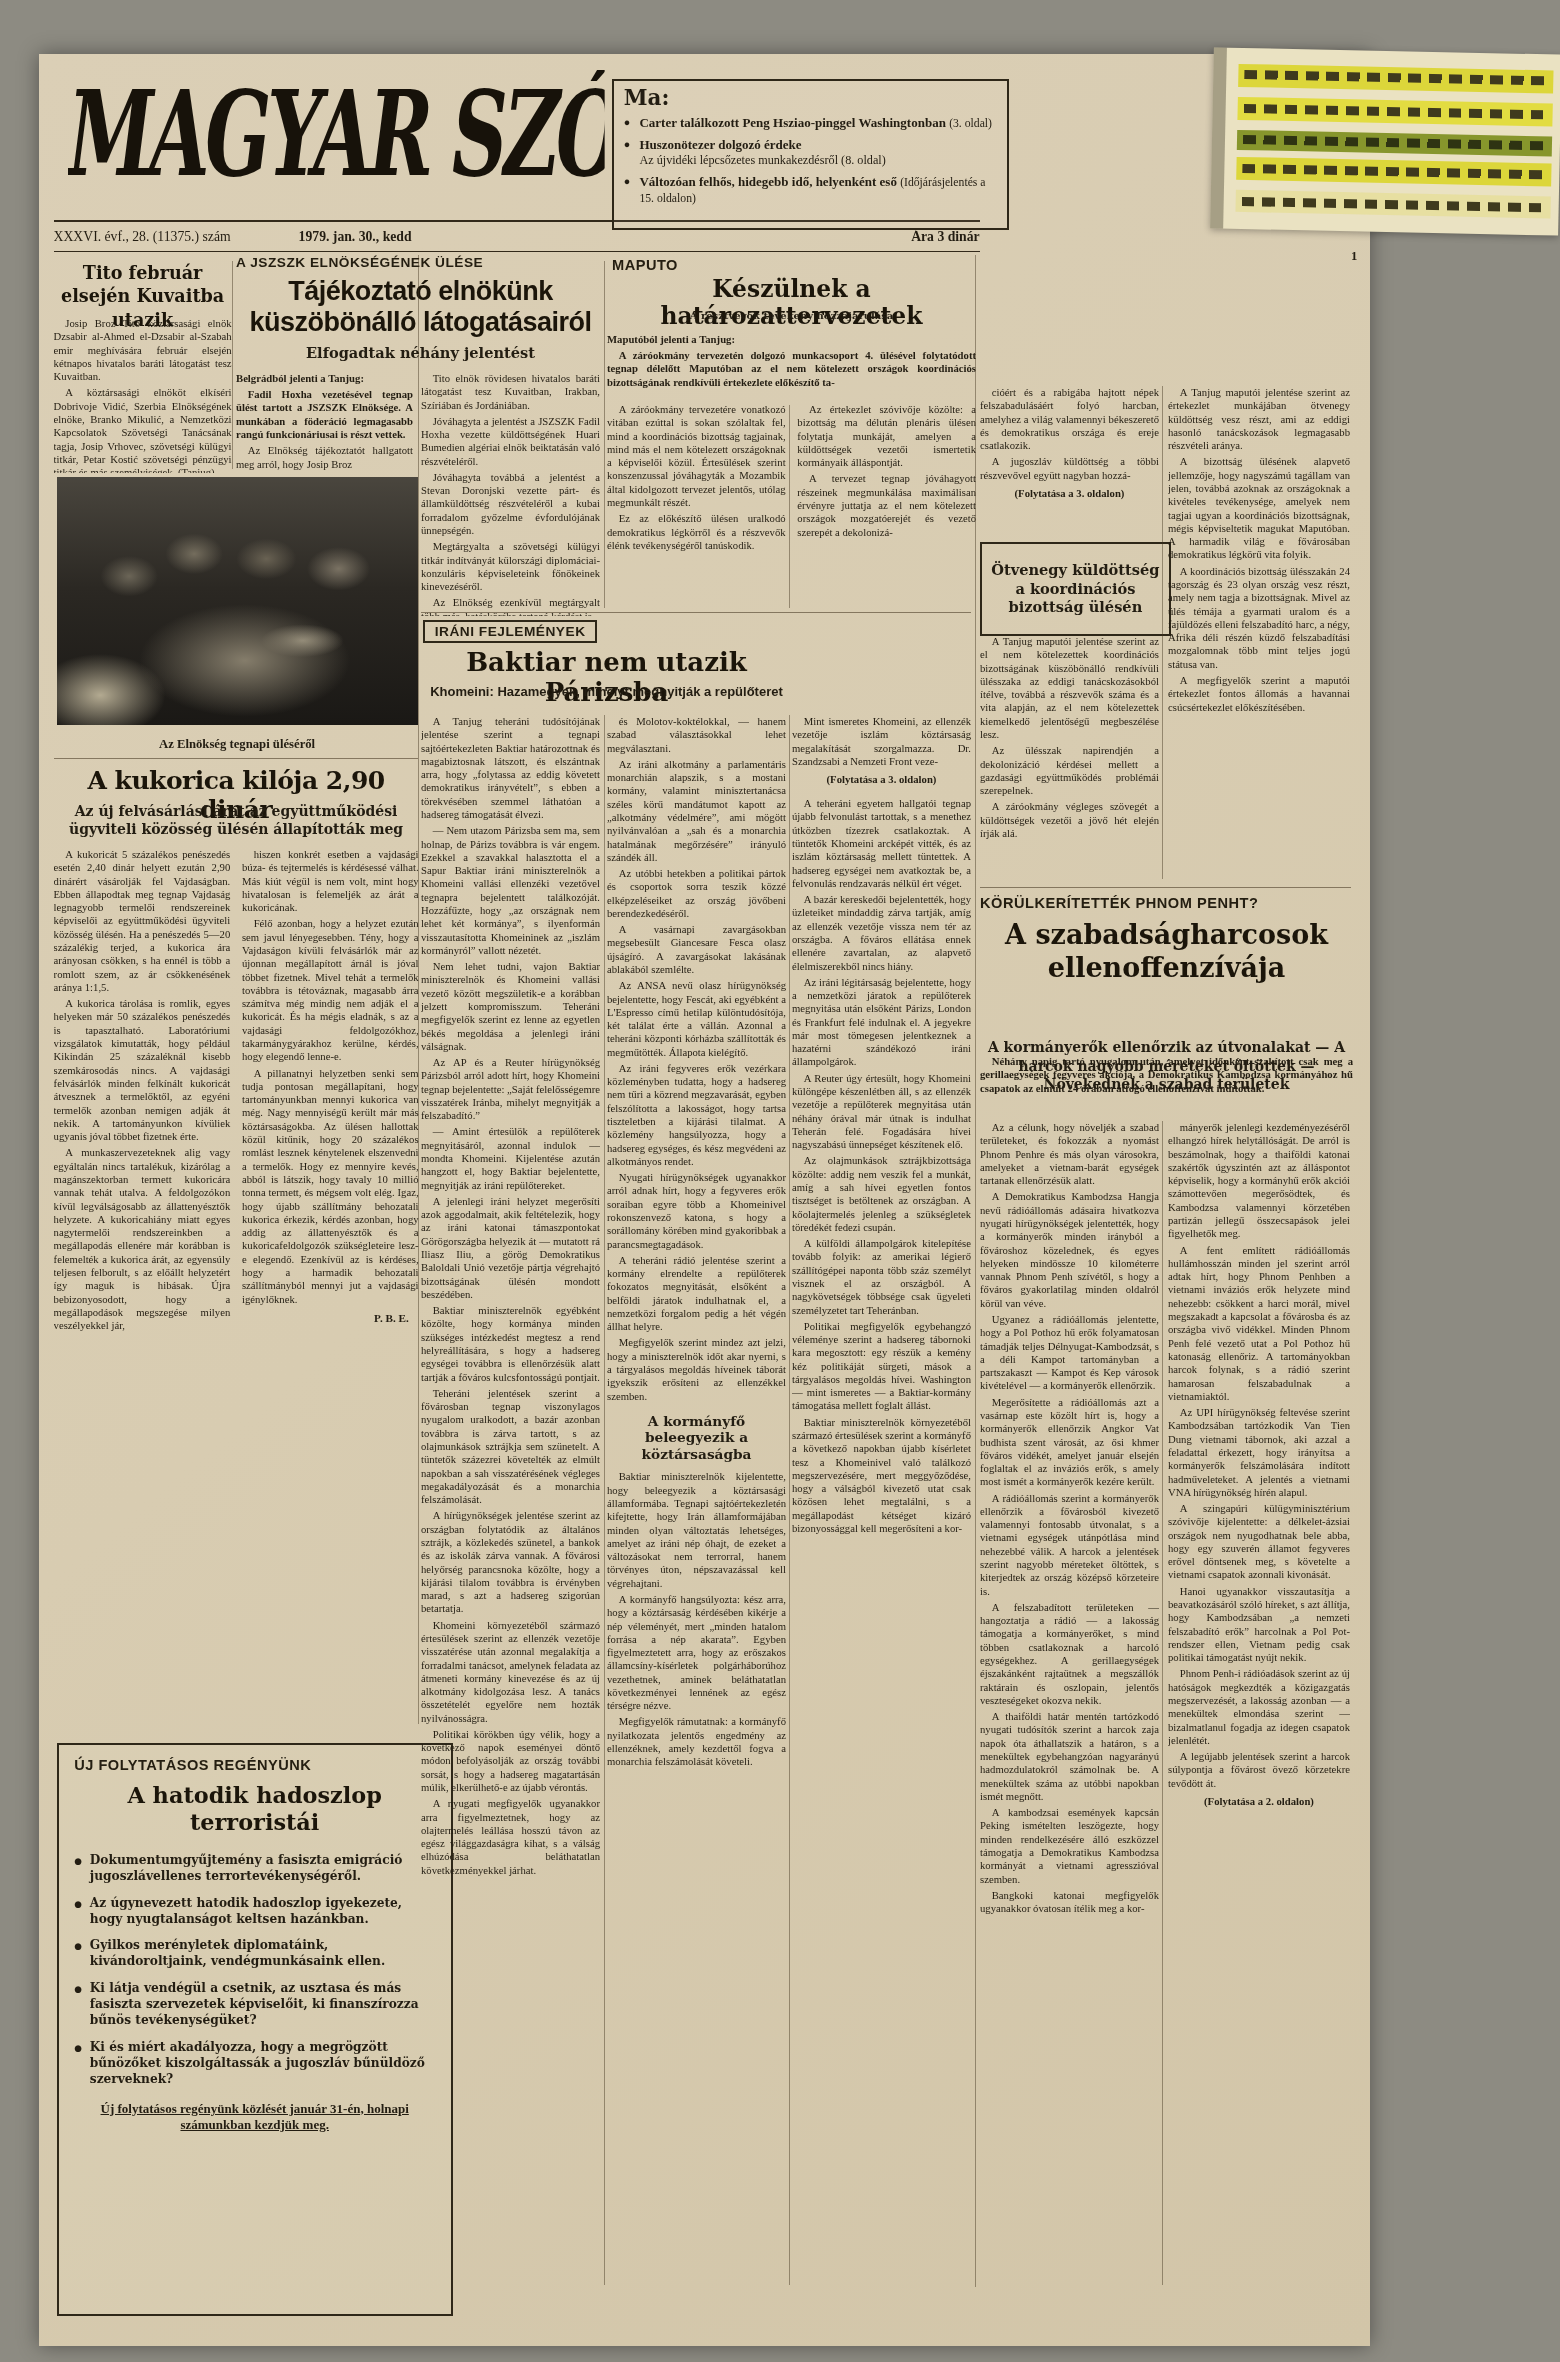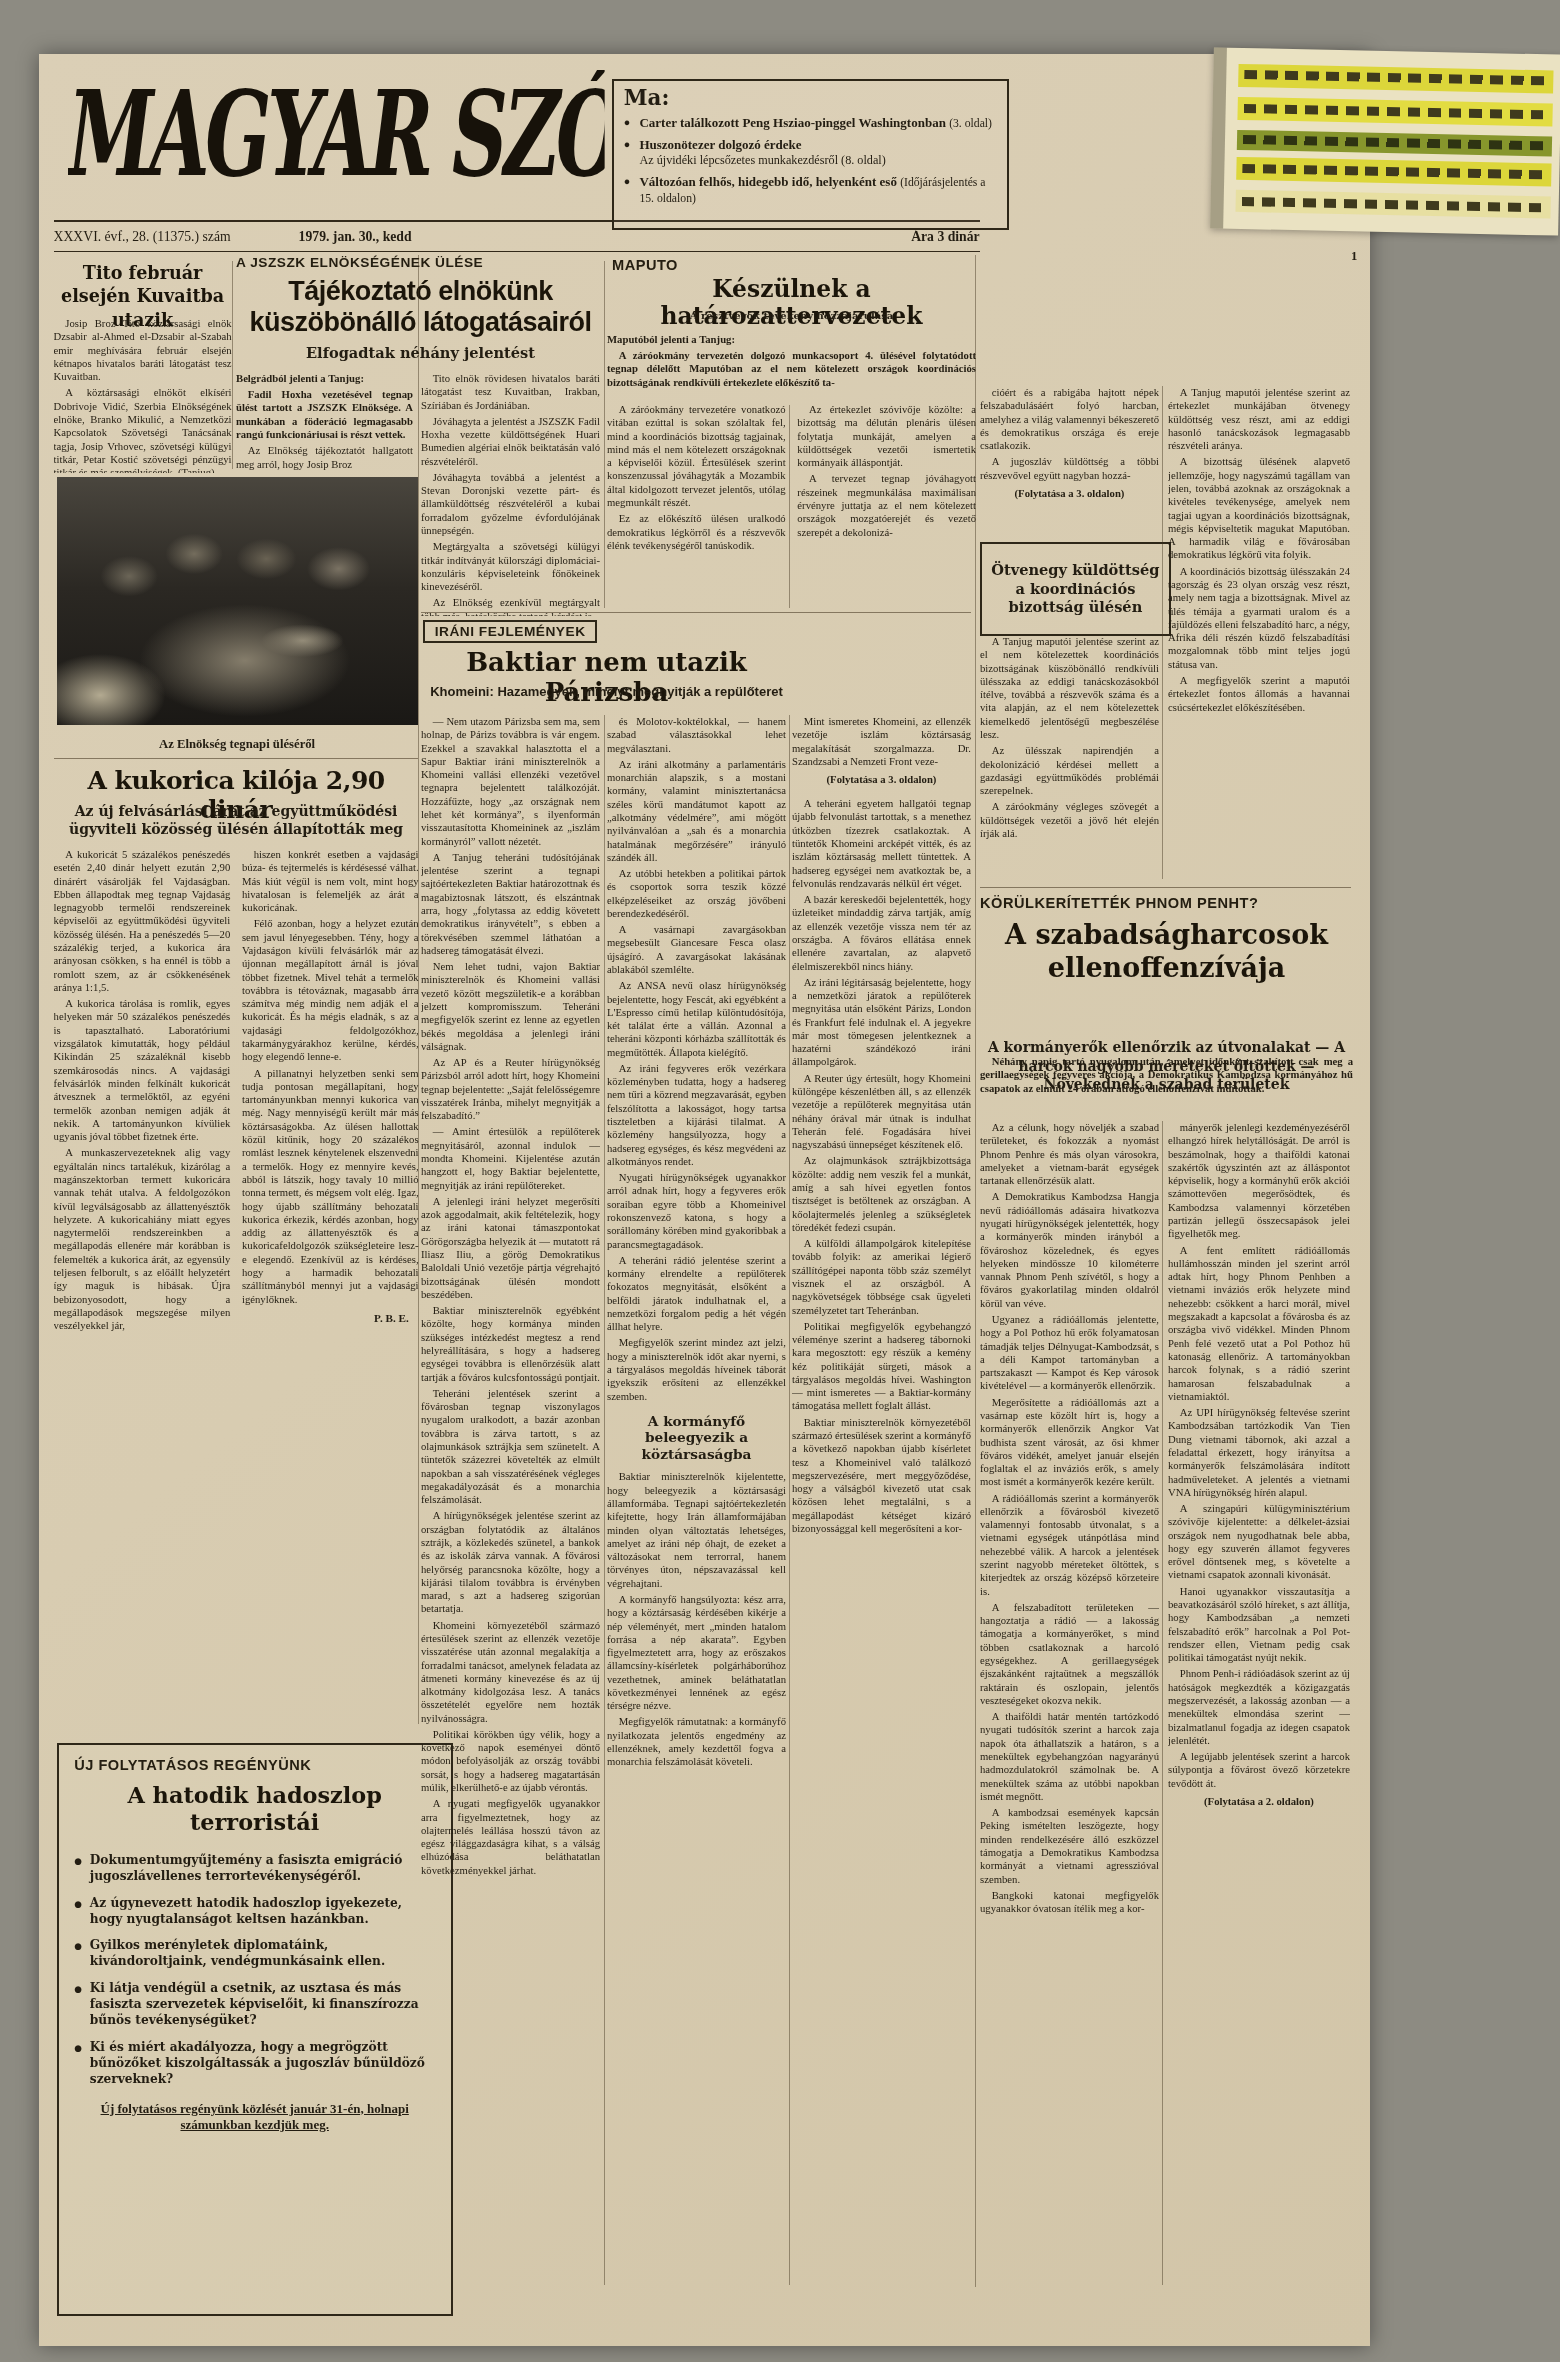--- a/index.html
+++ b/index.html
@@ -154,22 +154,22 @@
     <div class="b c" style="font-size:13px;line-height:16.6px;margin-top:13.7px;text-decoration:underline;">Új folytatásos regényünk közlését január 31-én, holnapi számunkban kezdjük meg.</div>
   </div>
 
   <div class="hrule" style="left:382px;top:558px;width:550px;"></div>
   <div class="abs" style="left:384px;top:566px;">
     <span class="kicker kicker-boxed">IRÁNI FEJLEMÉNYEK</span>
   </div>
   <div class="abs headline-serif c" style="left:382px;top:593px;width:371px;font-size:26px;line-height:30px;">Baktiar nem utazik Párizsba</div>
   <div class="abs subhead c sans" style="left:382px;top:630px;width:371px;font-size:13px;">Khomeini: Hazamegyek, mihelyt megnyitják a repülőteret</div>
   <div class="abs bodytext" style="left:382px;top:661px;width:179px;height:1570px;">
+      <p class="para">A Tanjug teheráni tudósítójának jelentése szerint a tegnapi sajtóértekezleten Baktiar határozottnak és magabiztosnak látszott, és elszántnak arra, hogy „folytassa az eddig követett demokratikus irányvételt”, s ebben a törekvésében szemmel láthatóan a hadsereg támogatását élvezi.</p>
       <p class="para">— Nem utazom Párizsba sem ma, sem holnap, de Párizs továbbra is vár engem. Ezekkel a szavakkal halasztotta el a Sapur Baktiar iráni miniszterelnök a Khomeini vallási ellenzéki vezetővel tegnapra bejelentett találkozóját. Hozzáfűzte, hogy „az országnak nem lehet két kormánya”, s ilyenformán visszautasította Khomeininek az „iszlám kormányról” vallott nézetét.</p>
-      <p class="para">A Tanjug teheráni tudósítójának jelentése szerint a tegnapi sajtóértekezleten Baktiar határozottnak és magabiztosnak látszott, és elszántnak arra, hogy „folytassa az eddig követett demokratikus irányvételt”, s ebben a törekvésében szemmel láthatóan a hadsereg támogatását élvezi.</p>
       <p class="para">Nem lehet tudni, vajon Baktiar miniszterelnök és Khomeini vallási vezető között megszületik-e a korábban jelzett kompromisszum. Teheráni megfigyelők szerint ez lenne az egyetlen békés megoldása a jelenlegi iráni válságnak.</p>
       <p class="para">Az AP és a Reuter hírügynökség Párizsból arról adott hírt, hogy Khomeini tegnap bejelentette: „Saját felelősségemre visszatérek Iránba, mihelyt megnyitják a felszabadító.”</p>
       <p class="para">— Amint értesülök a repülőterek megnyitásáról, azonnal indulok — mondta Khomeini. Kijelentése azután hangzott el, hogy Baktiar bejelentette, megnyitják az iráni repülőtereket.</p>
       <p class="para">A jelenlegi iráni helyzet megerősíti azok aggodalmait, akik feltételezik, hogy az iráni katonai támaszpontokat Görögországba helyezik át — mutatott rá Iliasz Iliu, a görög Demokratikus Baloldali Unió vezetője pártja végrehajtó bizottságának ülésén mondott beszédében.</p>
       <p class="para">Baktiar miniszterelnök egyébként közölte, hogy kormánya minden szükséges intézkedést megtesz a rend helyreállítására, s hogy a hadsereg egységei továbbra is ellenőrzésük alatt tartják a főváros kulcsfontosságú pontjait.</p>
       <p class="para">Teheráni jelentések szerint a fővárosban tegnap viszonylagos nyugalom uralkodott, a bazár azonban továbbra is zárva tartott, s az olajmunkások sztrájkja sem szünetelt. A tüntetők százezrei követelték az elmúlt napokban a sah visszatérésének végleges megakadályozását és a monarchia felszámolását.</p>
       <p class="para">A hírügynökségek jelentése szerint az országban folytatódik az általános sztrájk, a közlekedés szünetel, a bankok és az iskolák zárva vannak. A fővárosi helyőrség parancsnoka közölte, hogy a kijárási tilalom továbbra is érvényben marad, s azt a hadsereg szigorúan betartatja.</p>
       <p class="para">Khomeini környezetéből származó értesülések szerint az ellenzék vezetője visszatérése után azonnal megalakítja a forradalmi tanácsot, amelynek feladata az átmeneti kormány kinevezése és az új alkotmány kidolgozása lesz. A tanács összetételét egyelőre nem hozták nyilvánosságra.</p>
       <p class="para">Politikai körökben úgy vélik, hogy a következő napok eseményei döntő módon befolyásolják az ország további sorsát, s hogy a hadsereg magatartásán múlik, elkerülhető-e az újabb vérontás.</p>
       <p class="para">A nyugati megfigyelők ugyanakkor arra figyelmeztetnek, hogy az olajtermelés leállása hosszú távon az egész világgazdaságra kihat, s a válság elhúzódása beláthatatlan következményekkel járhat.</p>

